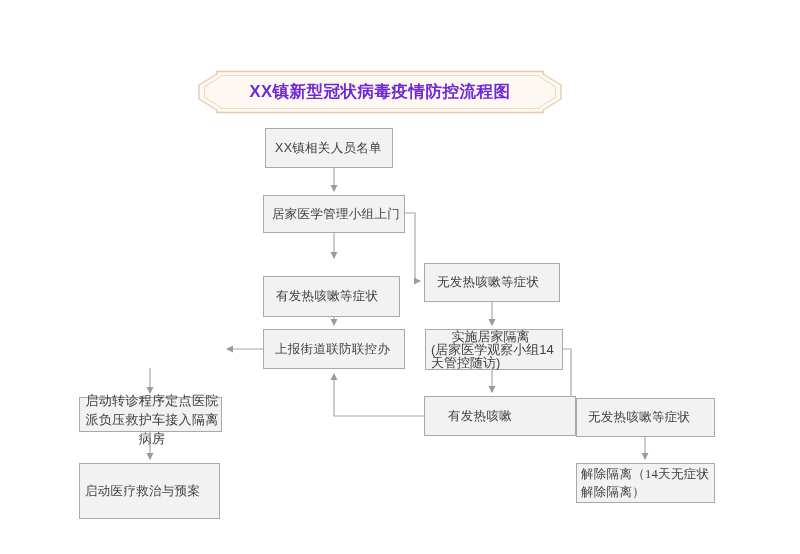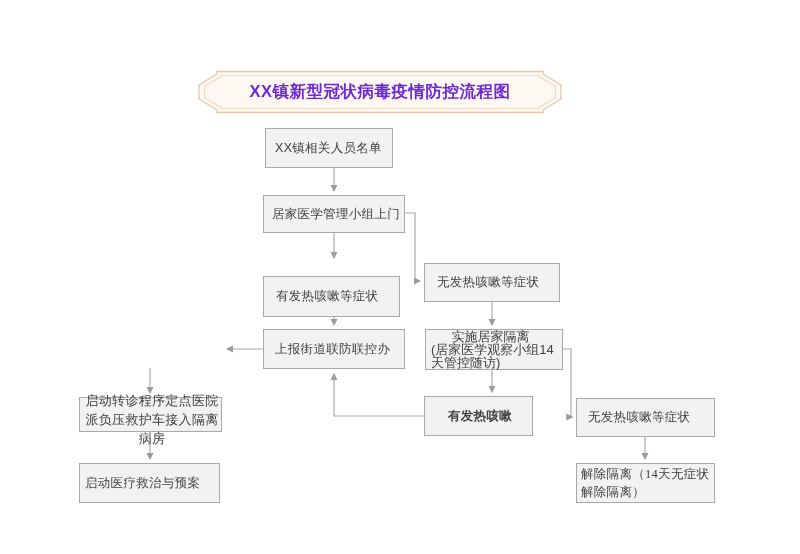--- a/index.html
+++ b/index.html
@@ -87,29 +87,29 @@
 
   <div class="node multi small" style="left:425px;top:329px;width:138px;height:41px;padding-left:5px;padding-right:4px;">
     <span class="lbl" style="align-self:center;margin-left:-8px;">实施居家隔离</span>
     <span class="lbl">(居家医学观察小组14天管控随访)</span>
   </div>
 
   <div class="node overflow-text" style="left:79px;top:397px;width:143px;height:35px;padding-left:3px;">
     <span class="lbl">启动转诊程序定点医院派负压救护车接入隔离病房</span>
   </div>
 
-  <div class="node" style="left:424px;top:396px;width:109px;height:40px;padding-left:23px;font-weight:bold;">
+  <div class="node" style="left:424px;top:396px;width:152px;height:40px;padding-left:23px;">
     <span class="lbl">有发热咳嗽</span>
   </div>
 
   <div class="node" style="left:576px;top:398px;width:139px;height:39px;padding-left:11px;">
     <span class="lbl">无发热咳嗽等症状</span>
   </div>
 
-  <div class="node" style="left:79px;top:463px;width:141px;height:40px;padding-left:5px;">
+  <div class="node" style="left:79px;top:463px;width:141px;height:56px;padding-left:5px;">
     <span class="lbl">启动医疗救治与预案</span>
   </div>
 
   <div class="node wrap2" style="left:576px;top:463px;width:139px;height:40px;padding-left:4px;padding-right:2px;">
     <span class="lbl">解除隔离（14天无症状解除隔离）</span>
   </div>
 
 </div>
 
 </body></html>

